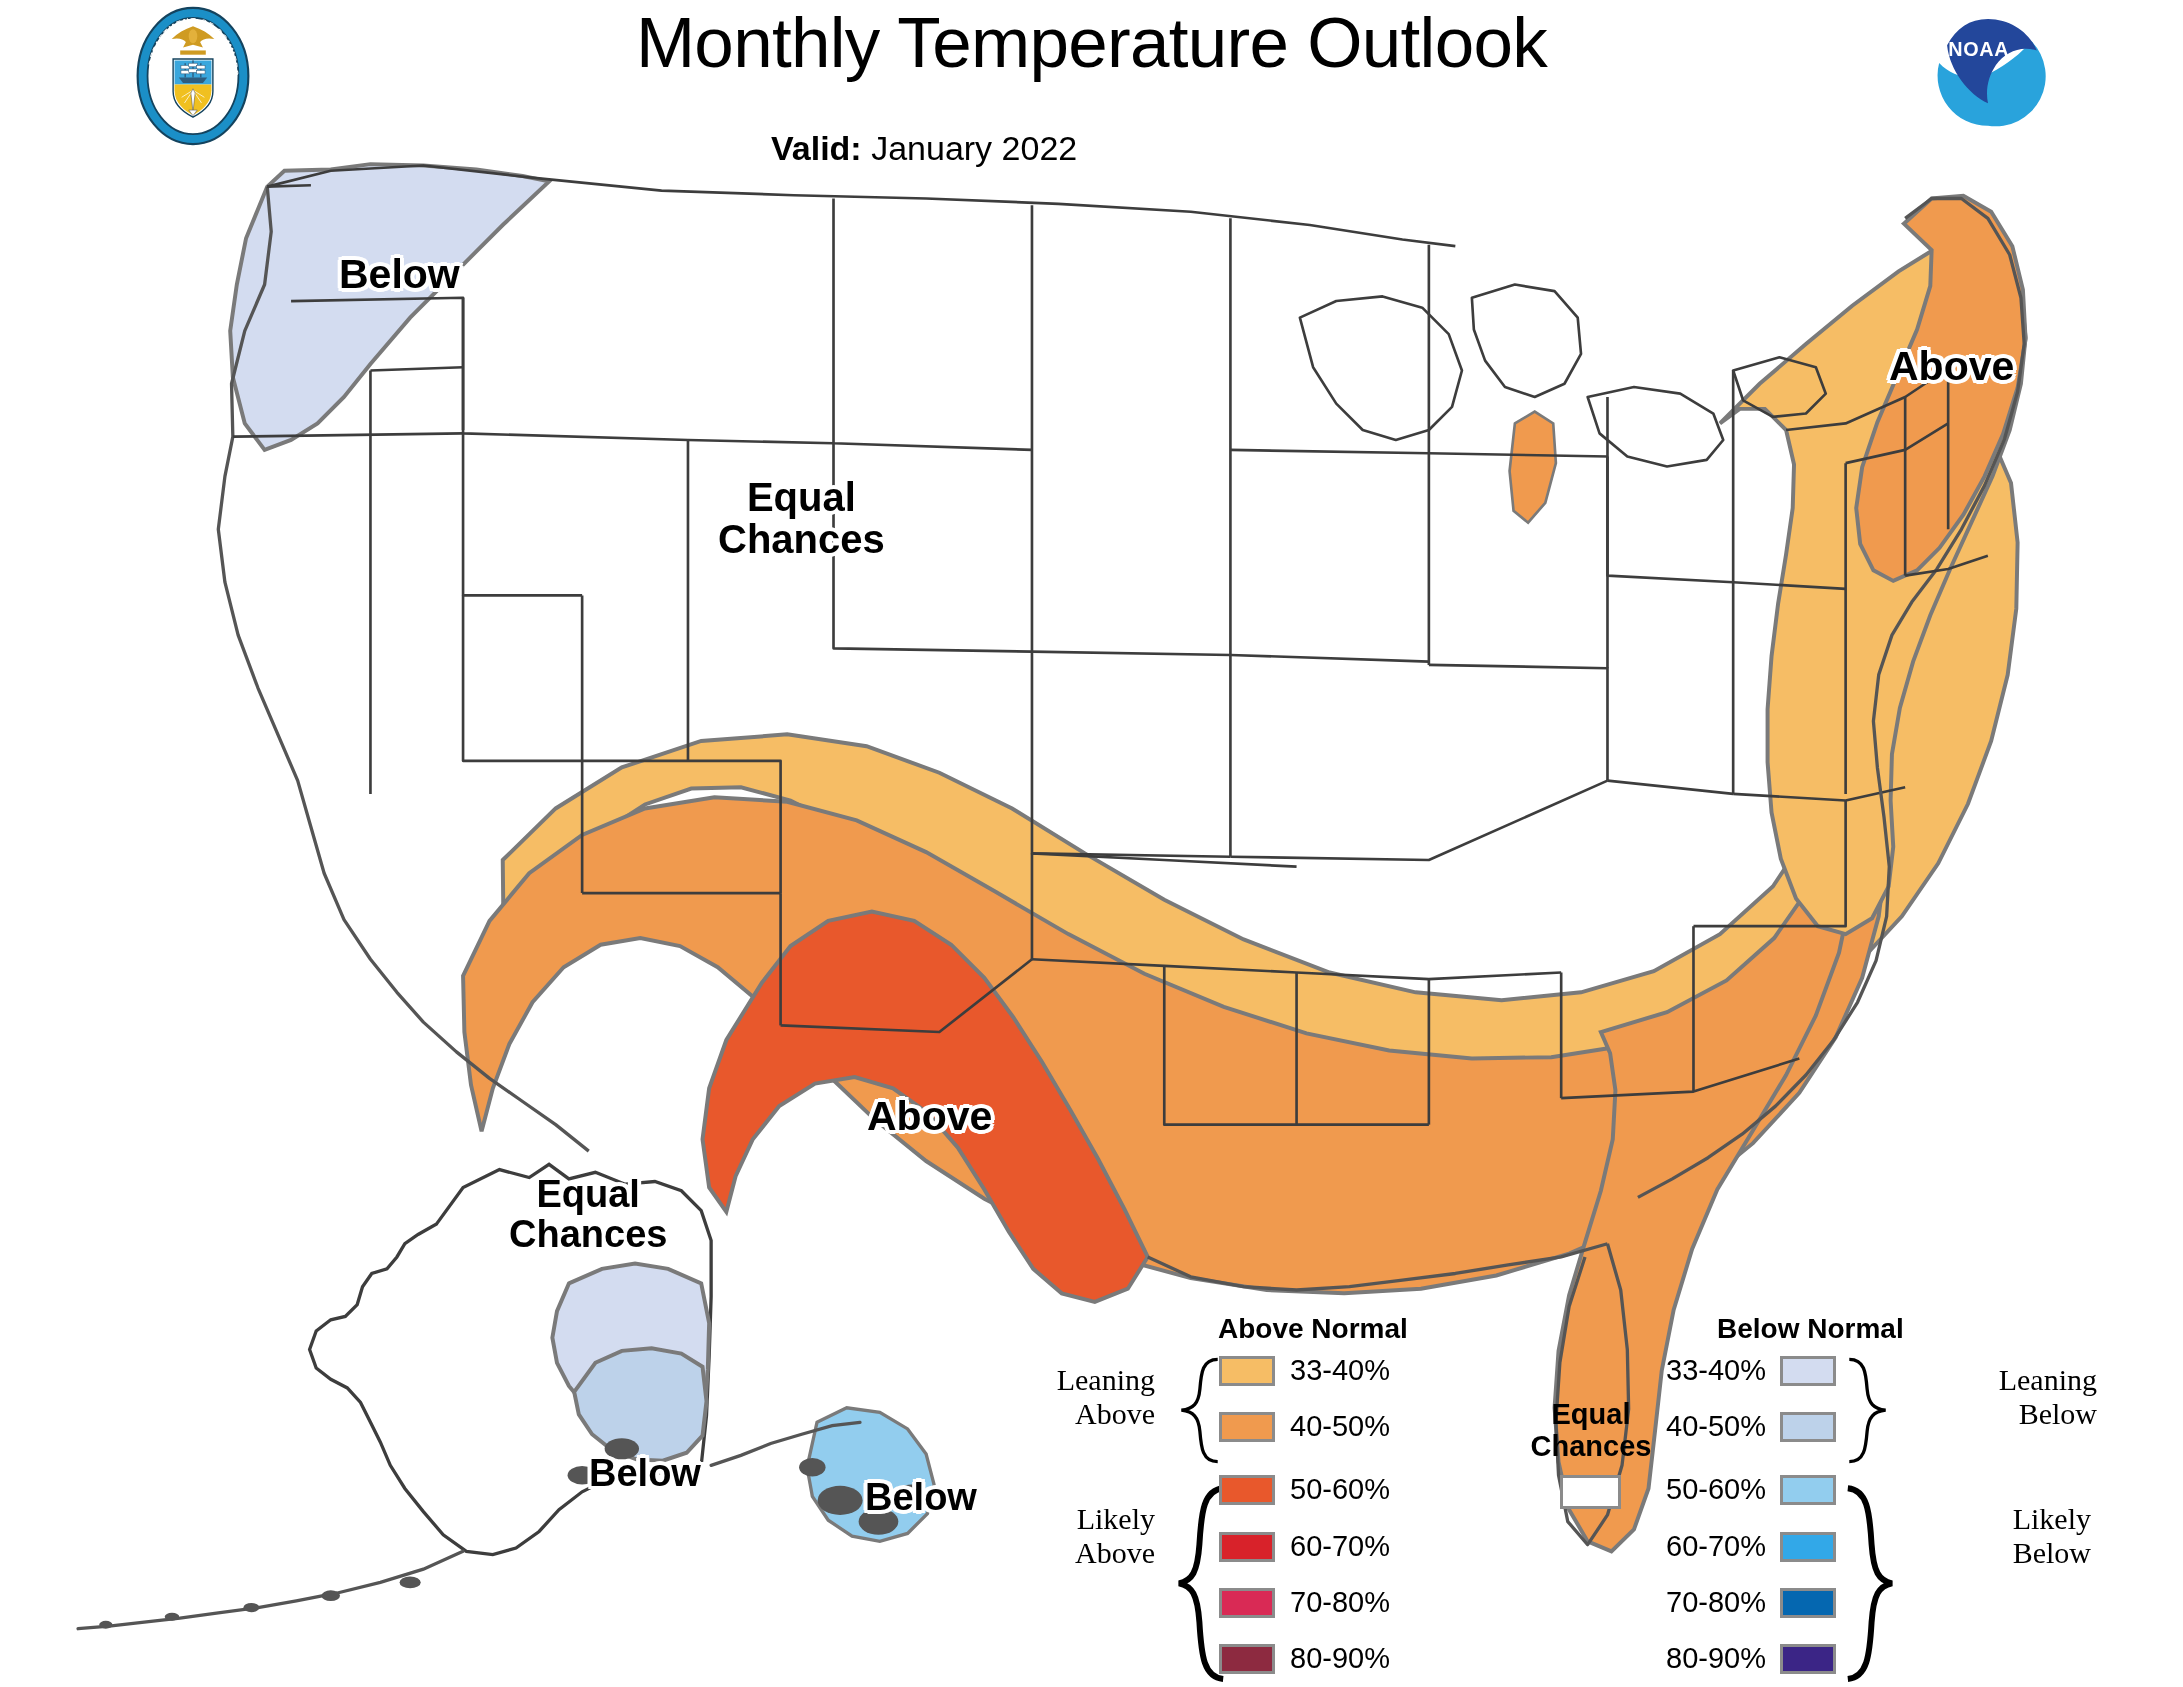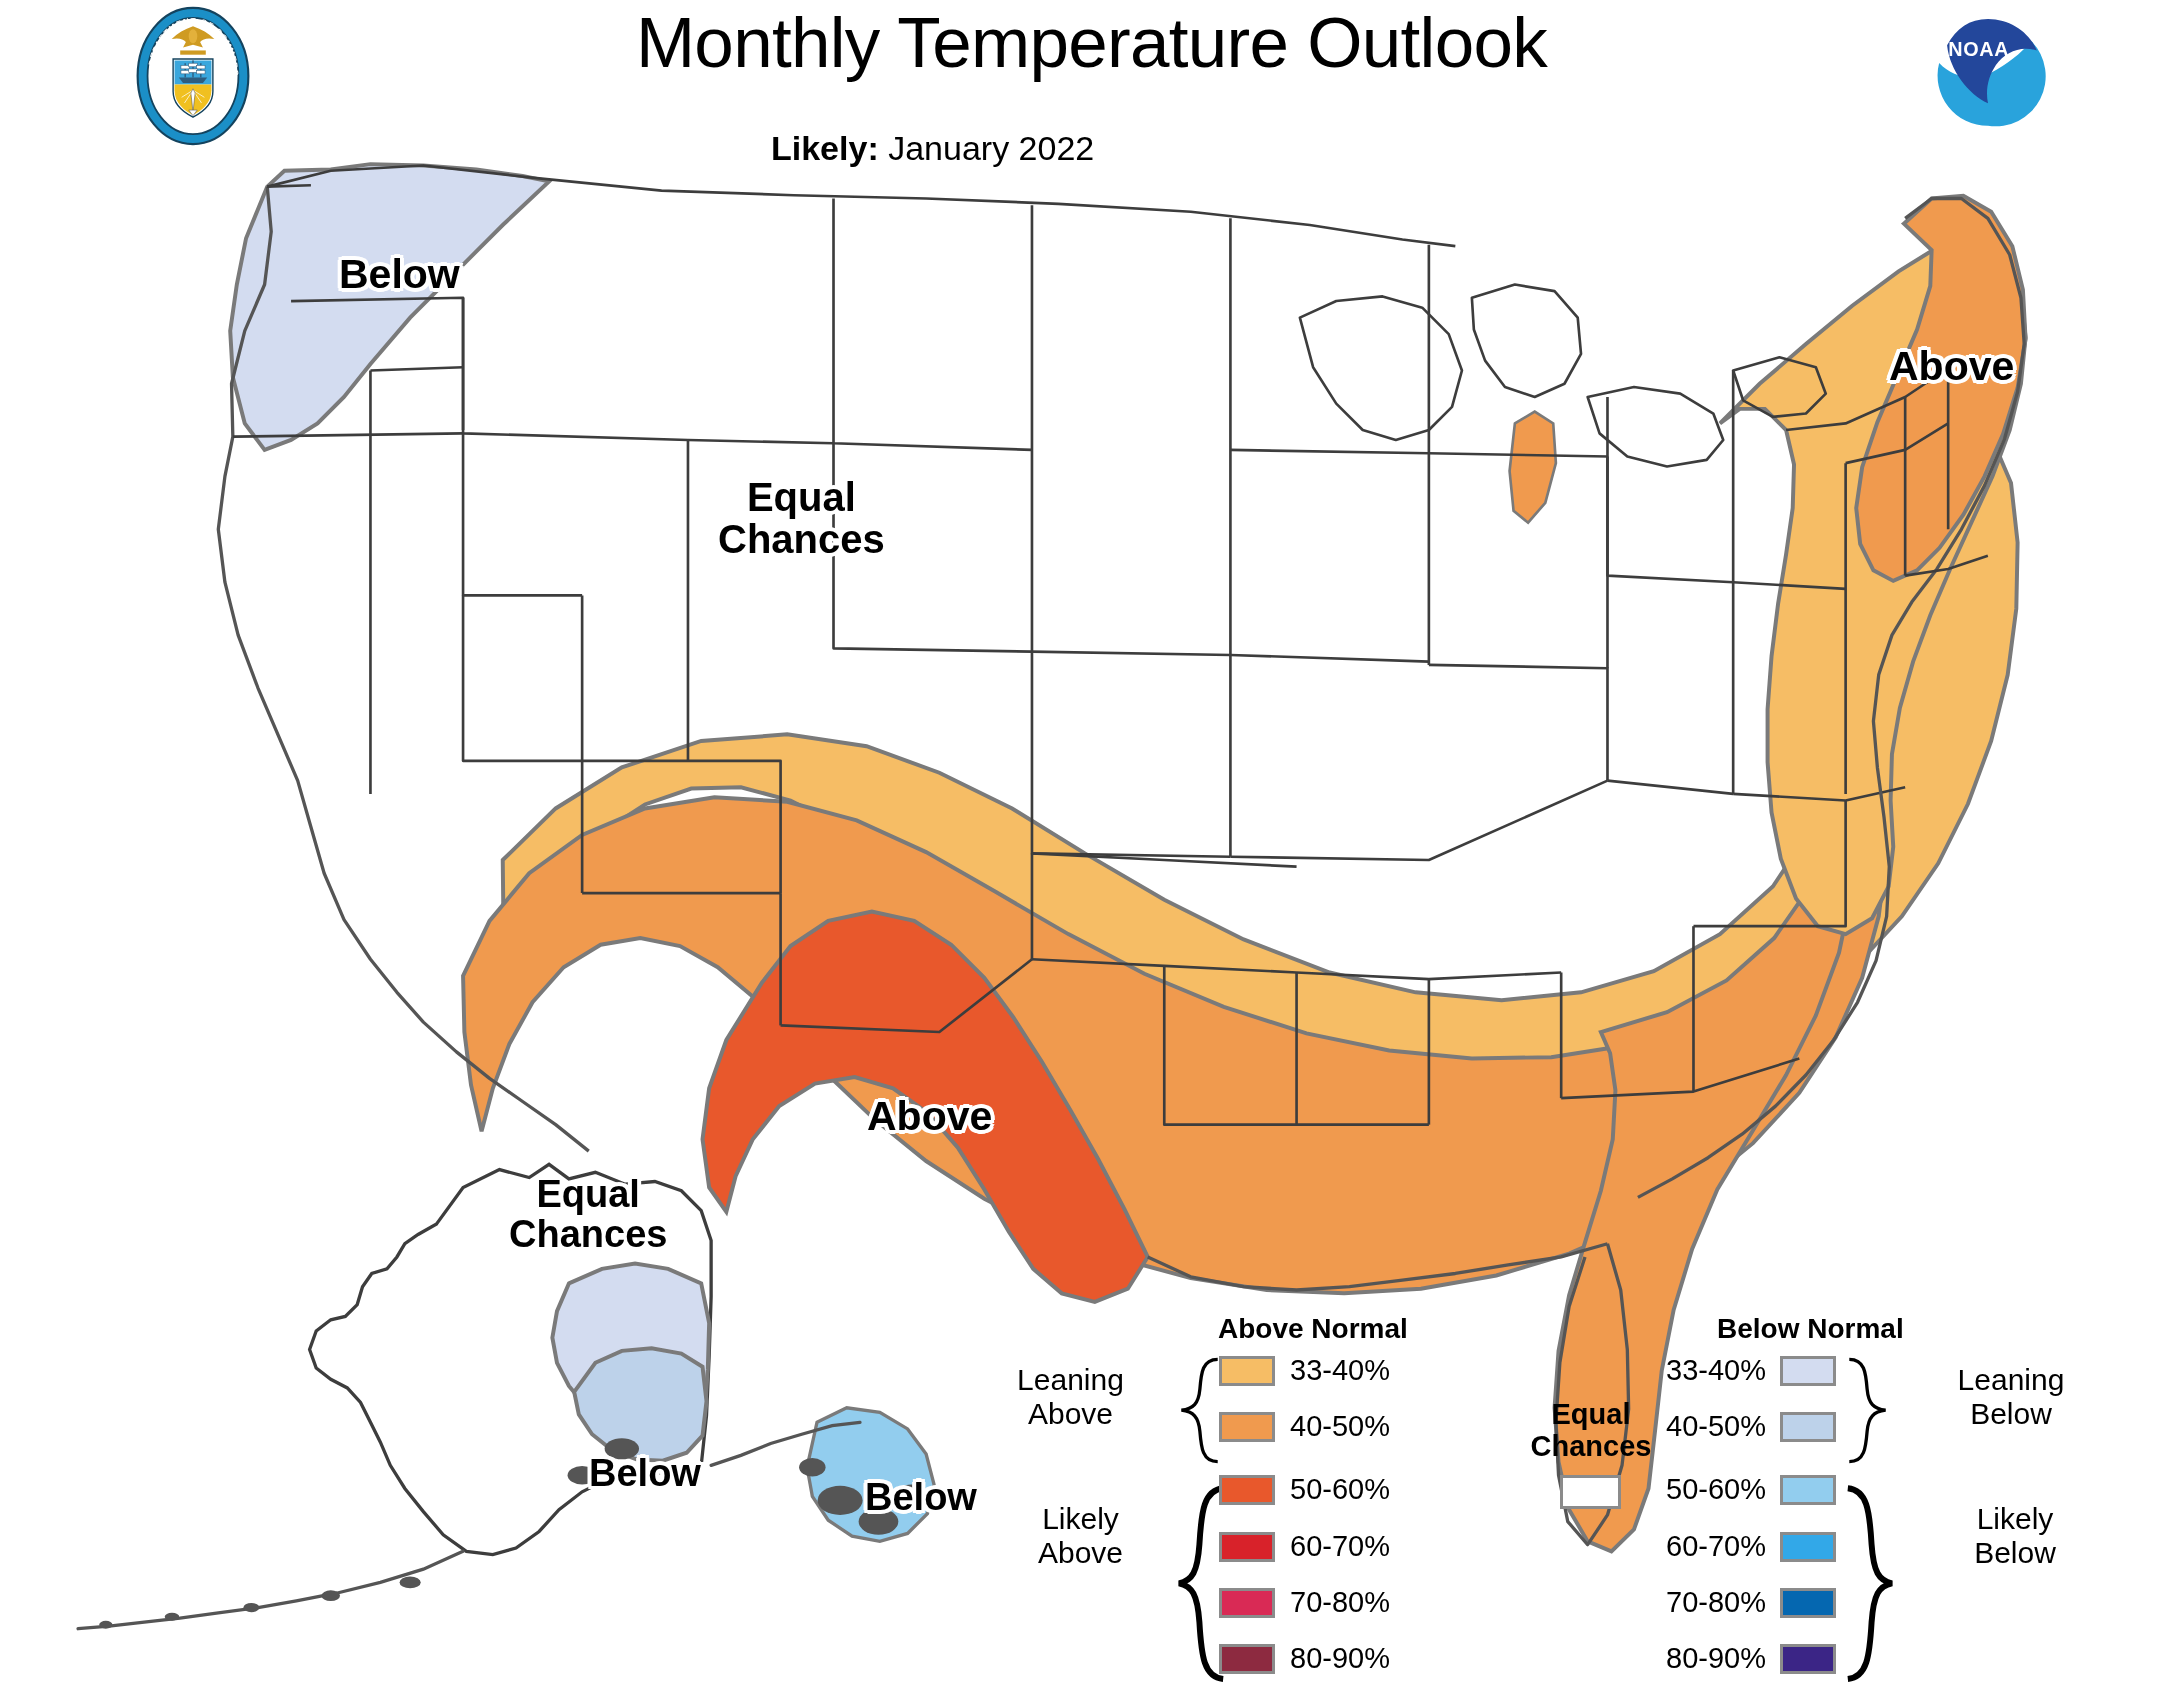--- a/index.html
+++ b/index.html
@@ -51,21 +51,21 @@
           border:3.3px solid #8b8b8b;box-sizing:border-box;}
   .pct{position:absolute;font-size:29px;white-space:nowrap;}
 
   
   .above-sw{left:233px;}
   .above-pct{left:304px;}
   
   .below-pct{left:615px;width:165px;text-align:right;}
   .below-sw{left:794px;}
 
-  .bracket-label{position:absolute;font-size:30px;line-height:1.12;text-align:center;white-space:pre;}
+  .bracket-label{position:absolute;font-size:30px;line-height:1.12;text-align:right;white-space:pre;font-family:Liberation Serif, serif;}
   #lbl-leaning-above{left:0px;top:106px;width:169px;}
   #lbl-likely-above{left:20px;top:245px;width:149px;}
   #lbl-leaning-below{left:939px;top:106px;width:172px;}
   #lbl-likely-below{left:953px;top:245px;width:152px;}
 
   #lbl-equal-chances{position:absolute;left:529px;top:142px;width:152px;
     font-size:29px;font-weight:bold;text-align:center;line-height:1.1;white-space:pre;}
   #swatch-equal{position:absolute;left:574px;top:218px;width:61px;height:34px;
     border:3.3px solid #8b8b8b;background:#ffffff;box-sizing:border-box;}
 
@@ -121,21 +121,21 @@
 <svg id="noaa-logo" viewBox="0 0 200 200">
   <path d="M100 180 A 76 76 0 0 1 26 85 C 48 108 78 112 104 100 C 128 88 150 70 166 52 A 76 76 0 0 1 100 180 Z" fill="#29a3dc"></path>
   <path d="M100 18 C 135 18 164 40 174 66 C 150 58 126 68 112 88 C 100 106 96 126 100 146 C 70 132 42 96 38 58 C 52 32 72 18 100 18 Z" fill="#23479b"></path>
   <text x="86" y="74" font-family="'Liberation Sans',sans-serif" font-size="30" font-weight="bold" fill="#ffffff" text-anchor="middle" letter-spacing="1">NOAA</text>
 </svg>
 
 <div id="page-title">Monthly Temperature Outlook</div>
 
 <div id="meta-block">
   <div class="meta-row">
-    <span class="meta-key">Likely:</span>
+    <span class="meta-key">Valid:</span>
     <span class="meta-val">January 2022</span>
   </div>
 </div>
 
 <svg id="map-svg" viewBox="0 0 3300 2550">
   <defs>
     <clipPath id="clip-conus">
       <path d="M312,690 L300,520 L340,420 L430,300 L470,280 L492,262 L505,300 L520,262
                L560,250 L600,253 L640,262 L700,250 L760,250 L800,268 L860,268 L900,290
                L1000,300 L1080,300 L1210,297 L1320,300 L1480,300 L1600,303 L1750,310

